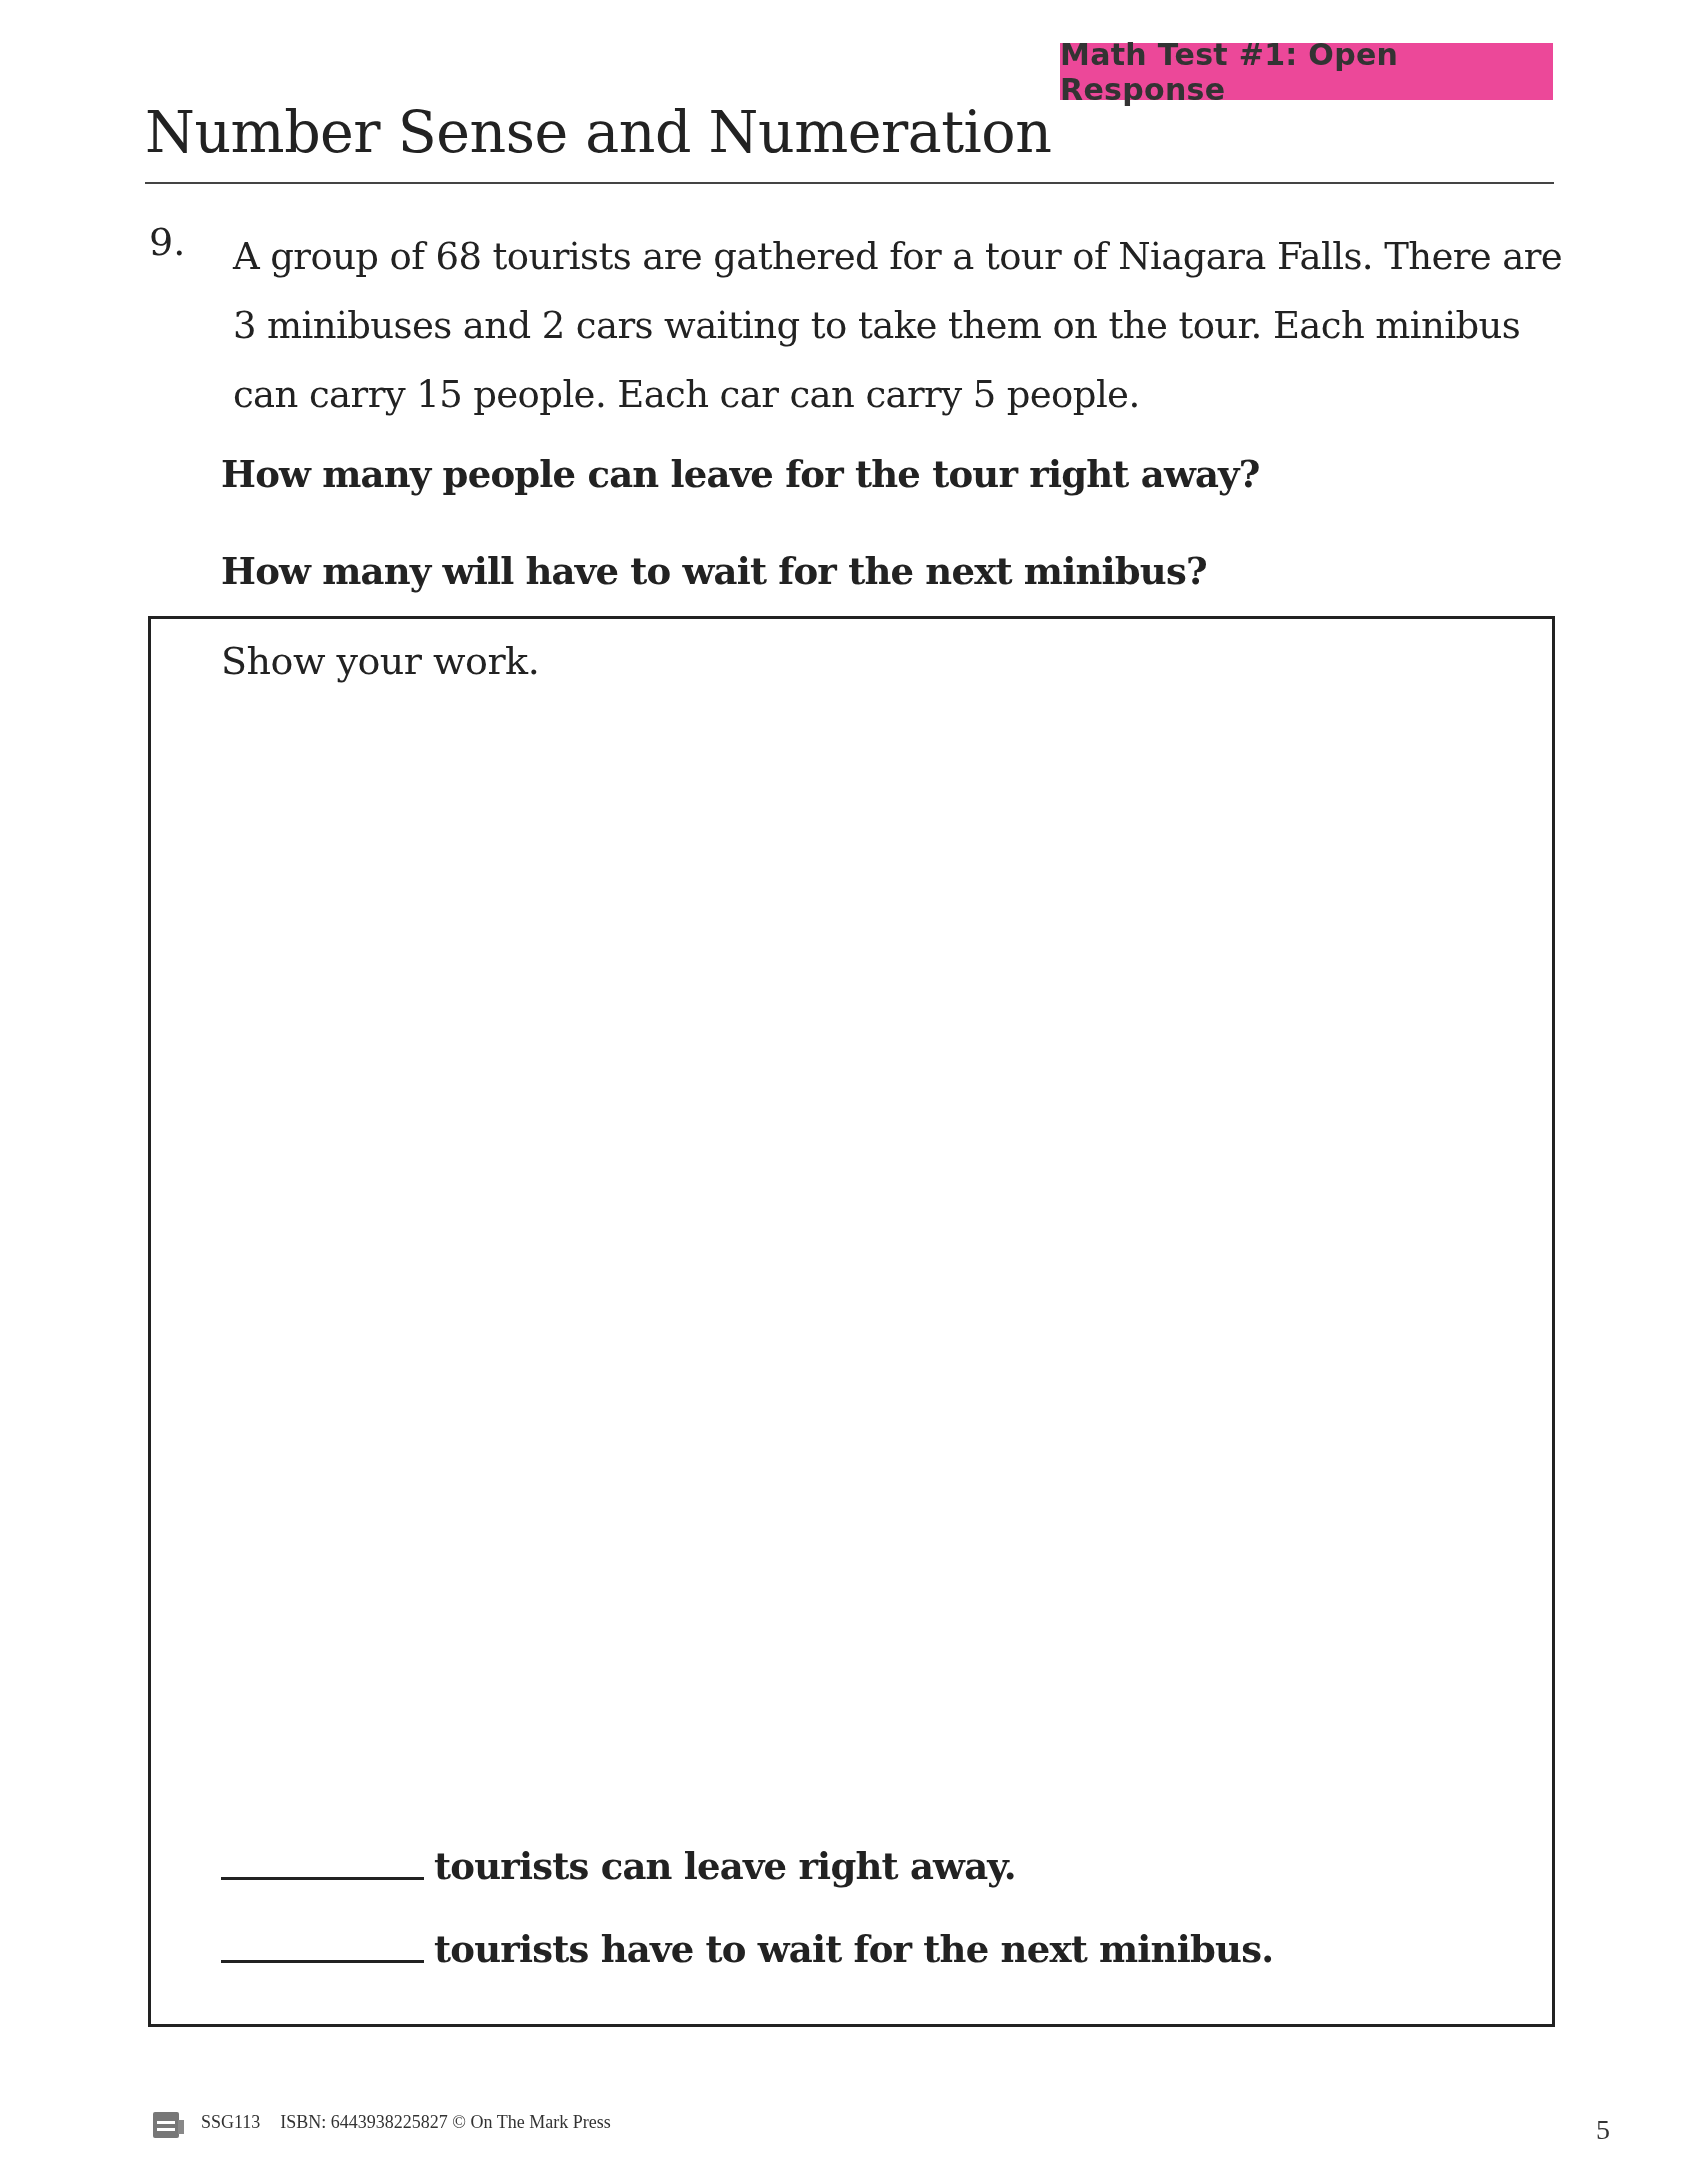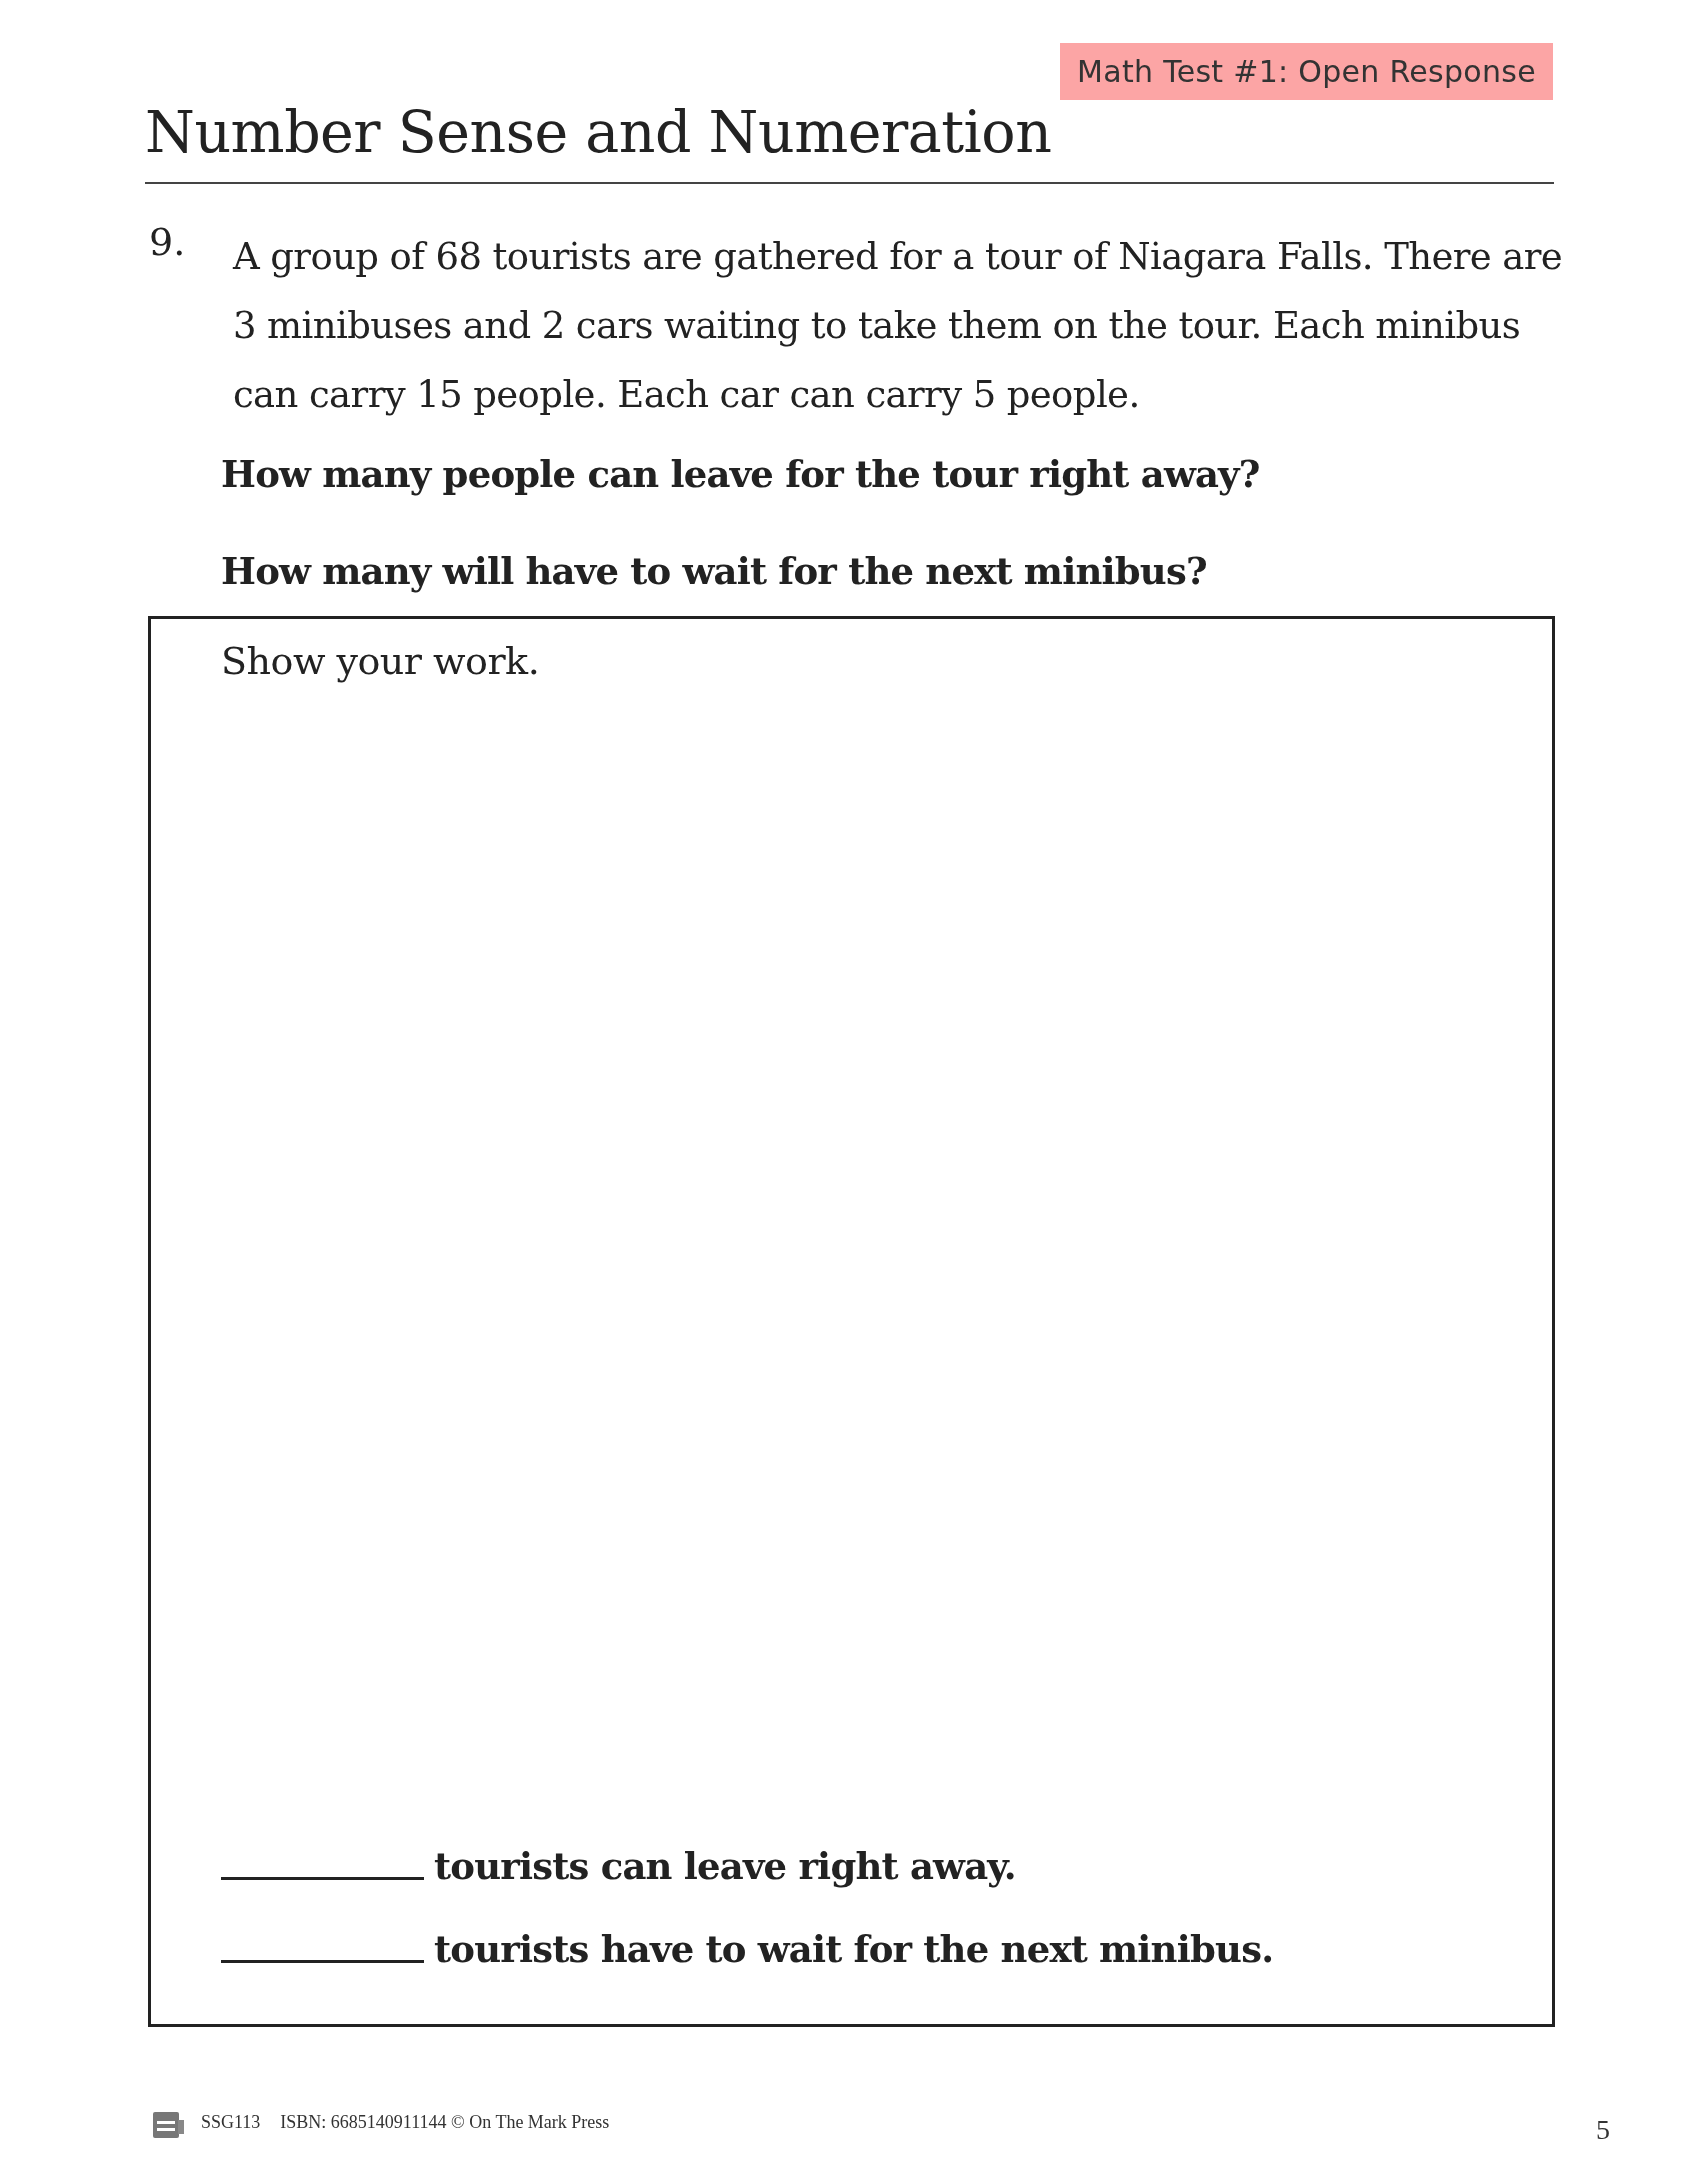--- a/index.html
+++ b/index.html
@@ -1,17 +1,17 @@
 <!DOCTYPE html>
 <html><head>
 <meta charset="utf-8">
 <style>
   html, body { margin:0; padding:0; background:#fff; }
   body { width:1683px; height:2178px; position:relative; overflow:hidden; color:#222; font-family:"DejaVu Serif", serif; }
-  .tag { position:absolute; left:1060px; top:43px; width:493px; height:57px; background:#fca5a5; box-sizing:border-box; display:flex; align-items:center; justify-content:center; font-family:"DejaVu Sans", sans-serif; font-size:30px; color:#333; font-weight:400; letter-spacing:0.3px; }
+  .tag { position:absolute; left:1060px; top:43px; width:493px; height:57px; background:#ec4899; box-sizing:border-box; display:flex; align-items:center; justify-content:center; font-family:"DejaVu Sans", sans-serif; font-size:30px; color:#333; font-weight:700; letter-spacing:0.3px; }
   .title { position:absolute; left:145px; top:99px; font-size:57px; color:#222; letter-spacing:-0.5px; white-space:nowrap; }
   .rule { position:absolute; left:145px; top:182px; width:1409px; height:2px; background:#444; }
   .qnum { position:absolute; left:149px; top:220px; font-size:38px; }
   .qtext { position:absolute; left:221px; top:216px; width:1346px; font-size:37px; line-height:57px; letter-spacing:-0.6px; }
   .qtext p { margin:12px; white-space:nowrap; }
   .bold { position:absolute; left:221px; font-size:37px; font-weight:bold; letter-spacing:-0.8px; white-space:nowrap;margin-top:28px; }
   .box { position:absolute; left:148px; top:616px; width:1407px; height:1411px; border:3px solid #222; box-sizing:border-box; }
   .show { position:absolute; left:221px; top:639px; font-size:38px; letter-spacing:-0.5px; }
   .ans { position:absolute; left:221px; display:flex; align-items:flex-end; font-size:37px; font-weight:bold; letter-spacing:-0.8px; white-space:nowrap; }
   .blank { width:203px; height:0; border-bottom:3px solid #222; margin-right:10px; margin-bottom:8px; }
@@ -53,16 +53,16 @@
 </div>
 
 <div class="footer">
   <div class="ficon">
     <div class="a"></div>
       <div class="b"></div>
       <div class="c"></div>
       <div class="d"></div>
   </div>
   <span class="f-code">SSG113</span>
-  <span>ISBN: 6685140911144 © On The Mark Press</span>
+  <span>ISBN: 6443938225827 © On The Mark Press</span>
 </div>
 <div class="pagenum">5</div>
 
 
 </body></html>

